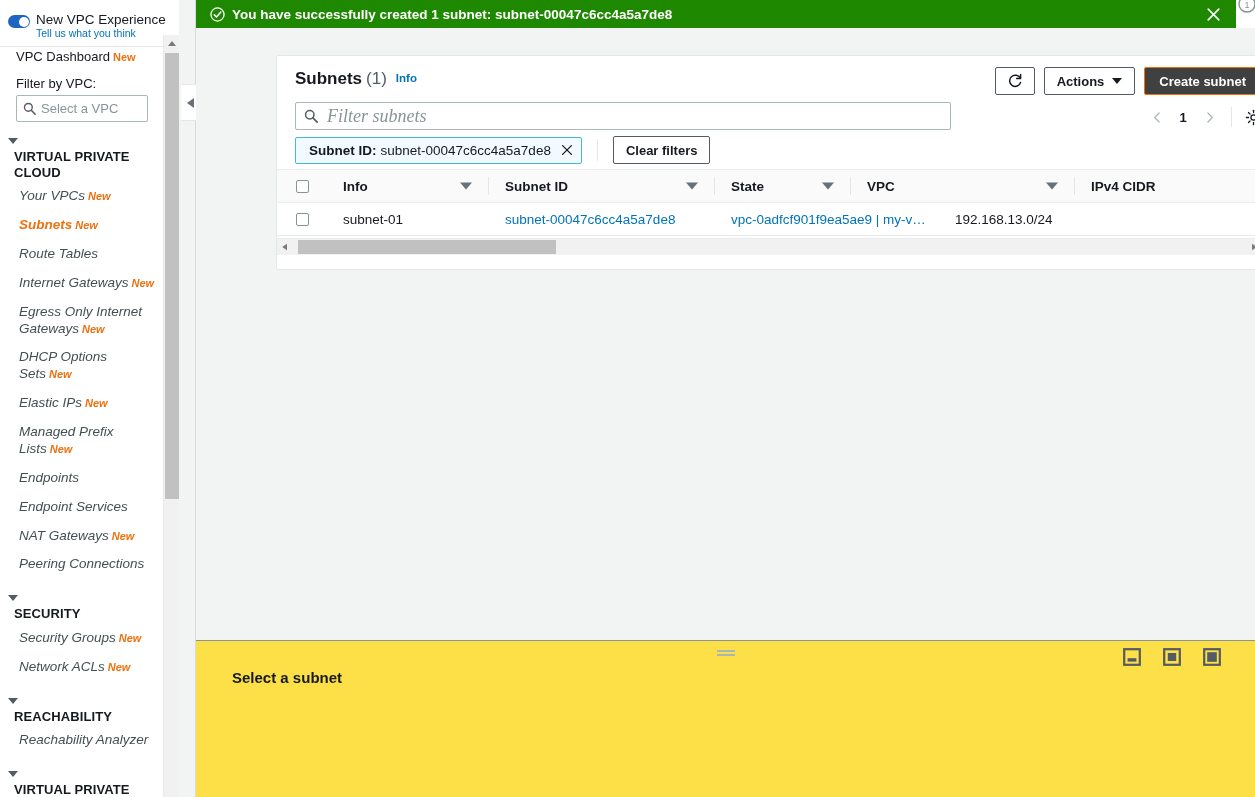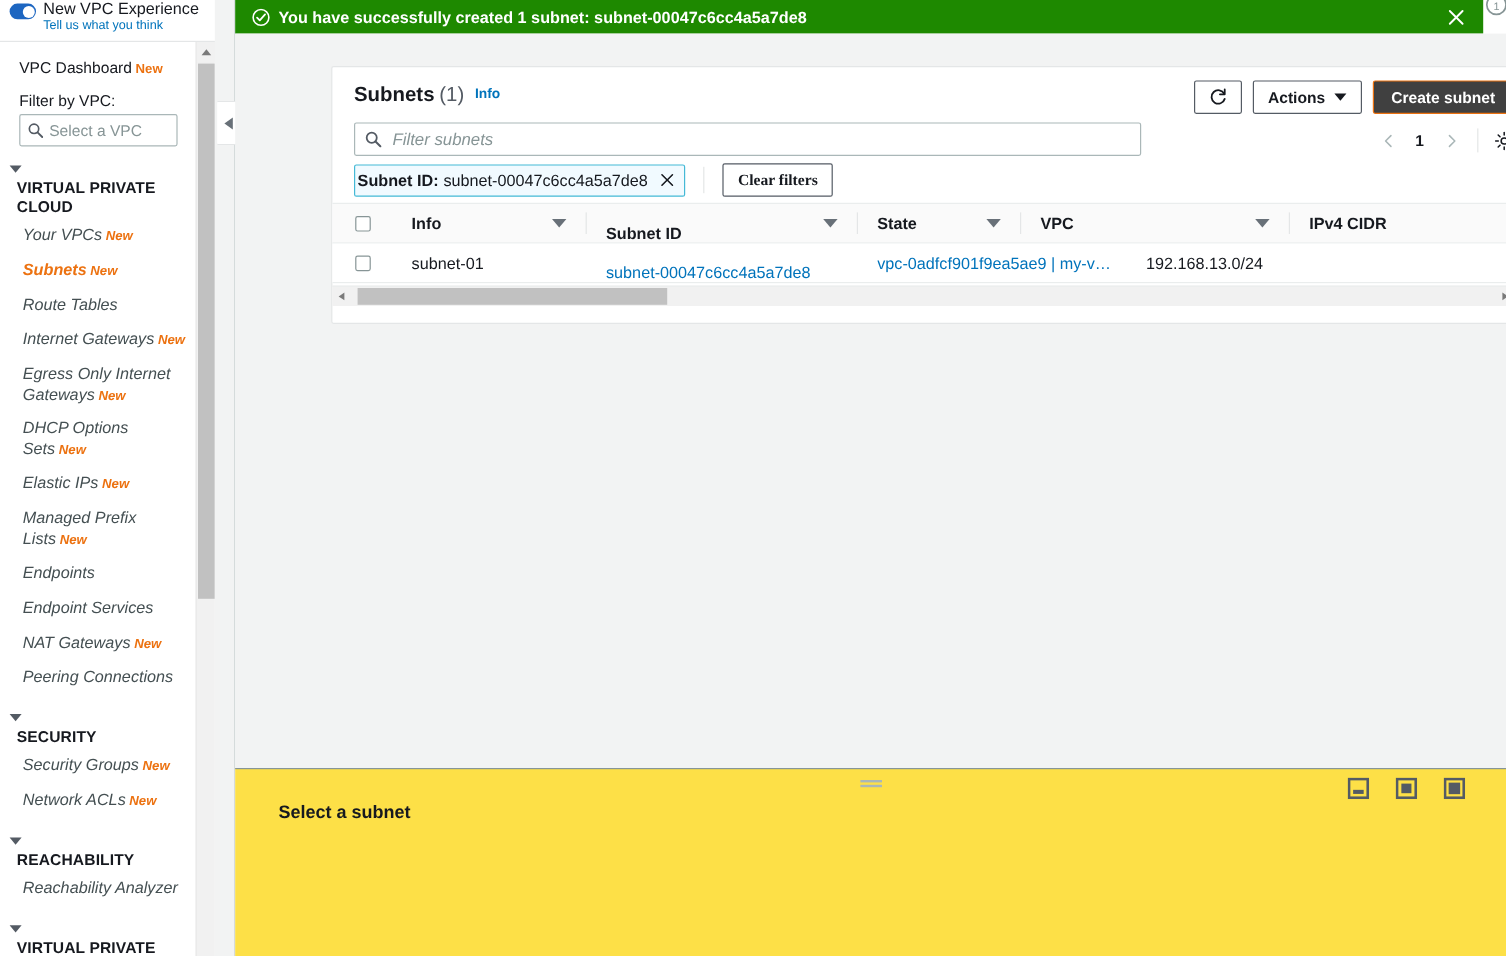--- a/index.html
+++ b/index.html
@@ -17,21 +17,21 @@
 
   
   #sidebar {
     position: absolute; left: 0; top: 0;
     width: 196px; height: 797px;
     background: #ffffff;
     border-right: 1px solid #d5dbdb;
     overflow: hidden;
   }
   .new-exp-box {
-    position: absolute; left: 0; top: 0;
+    position: absolute; left: 0; top: 12px;
     width: 196px; height: 35px;
     background: #ffffff;
     border-bottom: 1px solid #e4e6e7;
     border-right: 1px solid #e4e6e7;
     padding: 0 8px;
     display: flex; align-items: flex-start; padding-top: 1px;
   }
   .toggle-switch {
     width: 22px; height: 13px; border-radius: 7px;
     background: #1d66c1; position: relative; flex: 0 0 auto;
@@ -238,22 +238,22 @@
     width: 656px; height: 28px;
     border: 1px solid #aab7b8;
     border-radius: 2px;
     background: #fff;
     display: flex; align-items: center;
     padding: 0 8px;
   }
   .search-box .mag { margin-right: 7px; display:flex; }
   .search-box input {
     border: none; outline: none; flex: 1 1 auto;
-    font-size: 14px; font-style: italic; color: #b91c1c;
-    font-family: Liberation Sans, sans-serif;
+    font-size: 18px; font-style: italic; color: #b91c1c;
+    font-family: Liberation Serif, serif;
     background: transparent;
   }
   .search-box input::placeholder { color: #879596; font-style: italic; opacity: 1; }
 
   .pager {
     position: absolute; right: 14px; top: 48px;
     display: flex; align-items: center; gap: 2px;
   }
   .pg-arrow {
     width: 26px; height: 26px; display: flex; align-items: center; justify-content: center;
@@ -273,28 +273,28 @@
   .filter-row {
     position: absolute; left: 18px; top: 80px;
     display: flex; align-items: center;
   }
   .token {
     height: 27px;
     border: 1px solid #44b9d6;
     border-radius: 2px;
     background: #f1faff;
     display: flex; align-items: center;
-    padding: 0 7px 0 2px;
+    padding: 0 7px 0 13px;
     font-size: 13.5px; color: #16191f;
     cursor: pointer;
   }
   .token b { font-weight: bold; margin-right: 4px; }
   .token .tx { margin-left: 9px; display:flex; cursor: pointer; }
   .tok-sep { width: 1px; height: 22px; background: #e4e6e7; margin: 0 15px; }
-  .btn-clear { height: 28px; font-family: Liberation Serif, serif; }
+  .btn-clear { height: 28px; }
 
   
   .tbl-wrap {
     position: absolute; left: 0; top: 113px; right: 0;
     height: 101px;
   }
   .thead {
     display: flex; align-items: center;
     height: 34px;
     background: #fafafa;
@@ -317,21 +317,21 @@
     border: 1px solid #879596; border-radius: 2px; background: #fff;
     cursor: pointer;
   }
   .col {
     display: flex; align-items: center;
     padding-left: 16px;
     position: relative;
     height: 100%;
   }
   .col.c-name { width: 162px; flex: 0 0 162px; }
-  .col.c-sid  { width: 226px; flex: 0 0 226px; align-items: flex-end; }
+  .col.c-sid  { width: 226px; flex: 0 0 226px; }
   .col.c-state{ width: 136px; flex: 0 0 136px; }
   .col.c-vpc  { width: 224px; flex: 0 0 224px; }
   .col.c-cidr { width: 160px; flex: 0 0 160px; }
   .thead .col { font-size: 13.5px; font-weight: bold; color: #16191f; }
   .sorter {
     position: absolute; right: 17px; top: 50%; transform: translateY(-50%);
     width:0;height:0;
     border-left:6px solid transparent;border-right:6px solid transparent;
     border-top:7px solid #687078;
     cursor: pointer;

